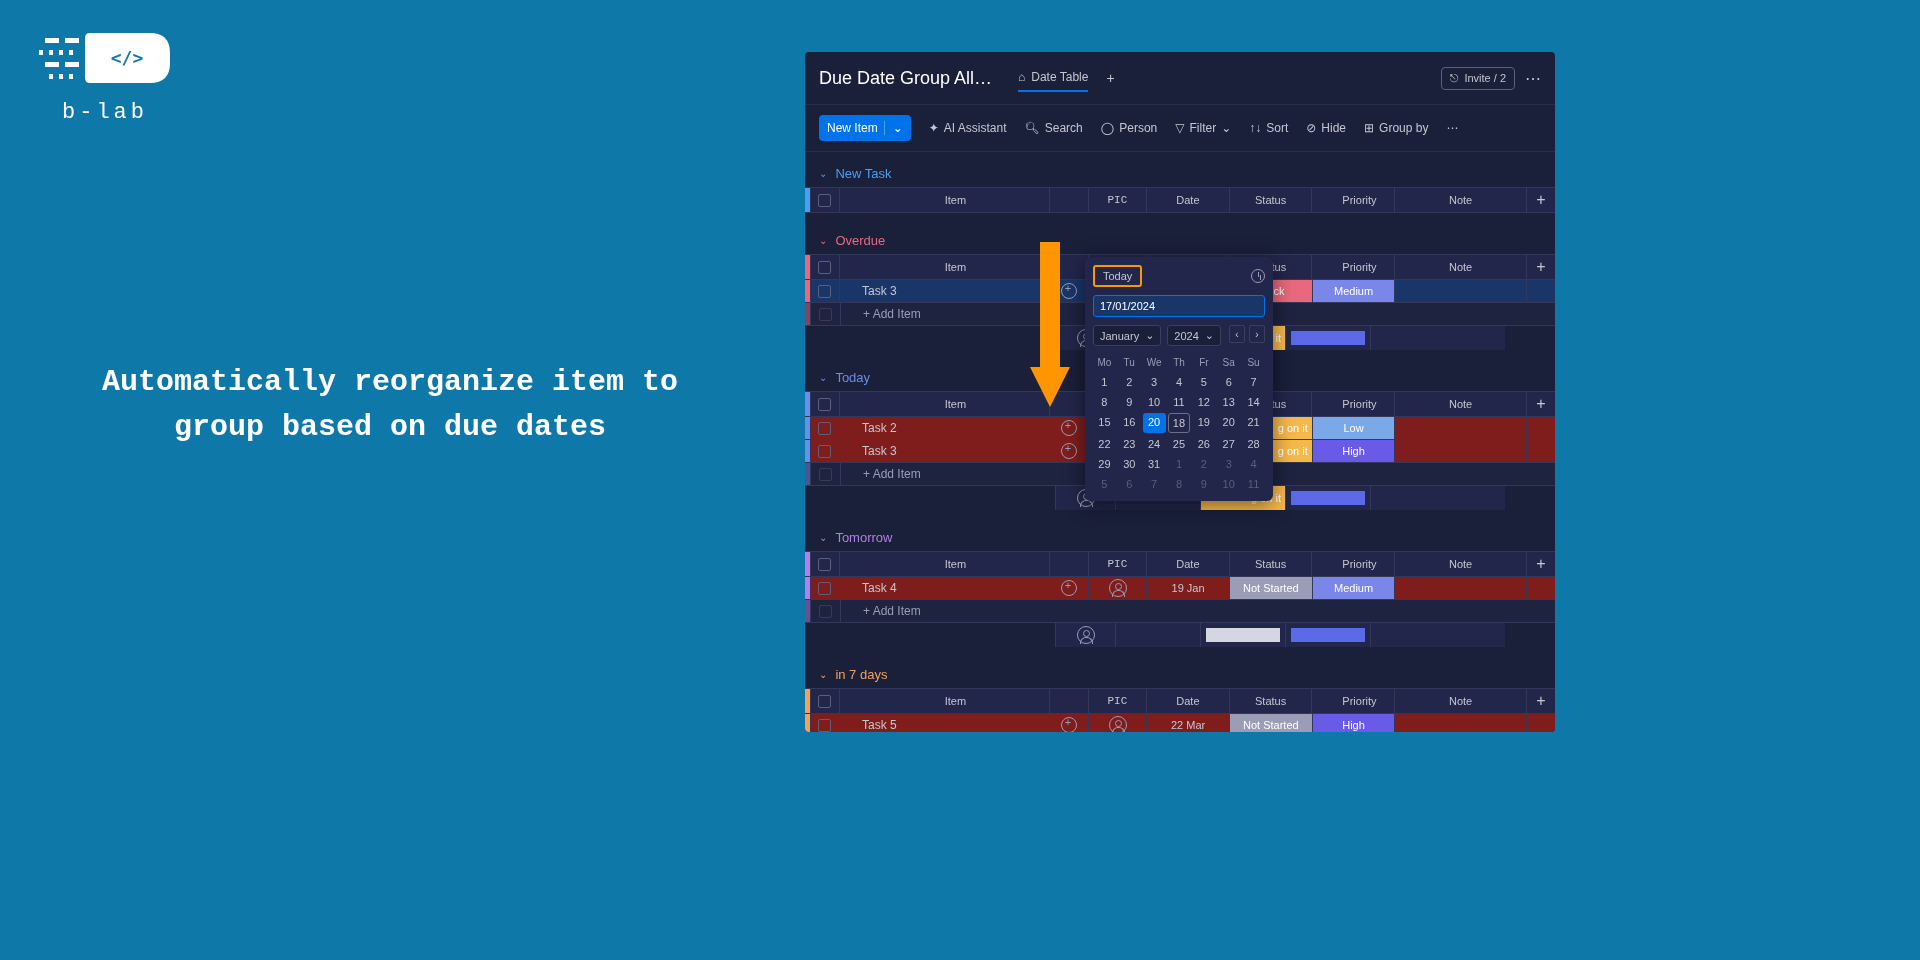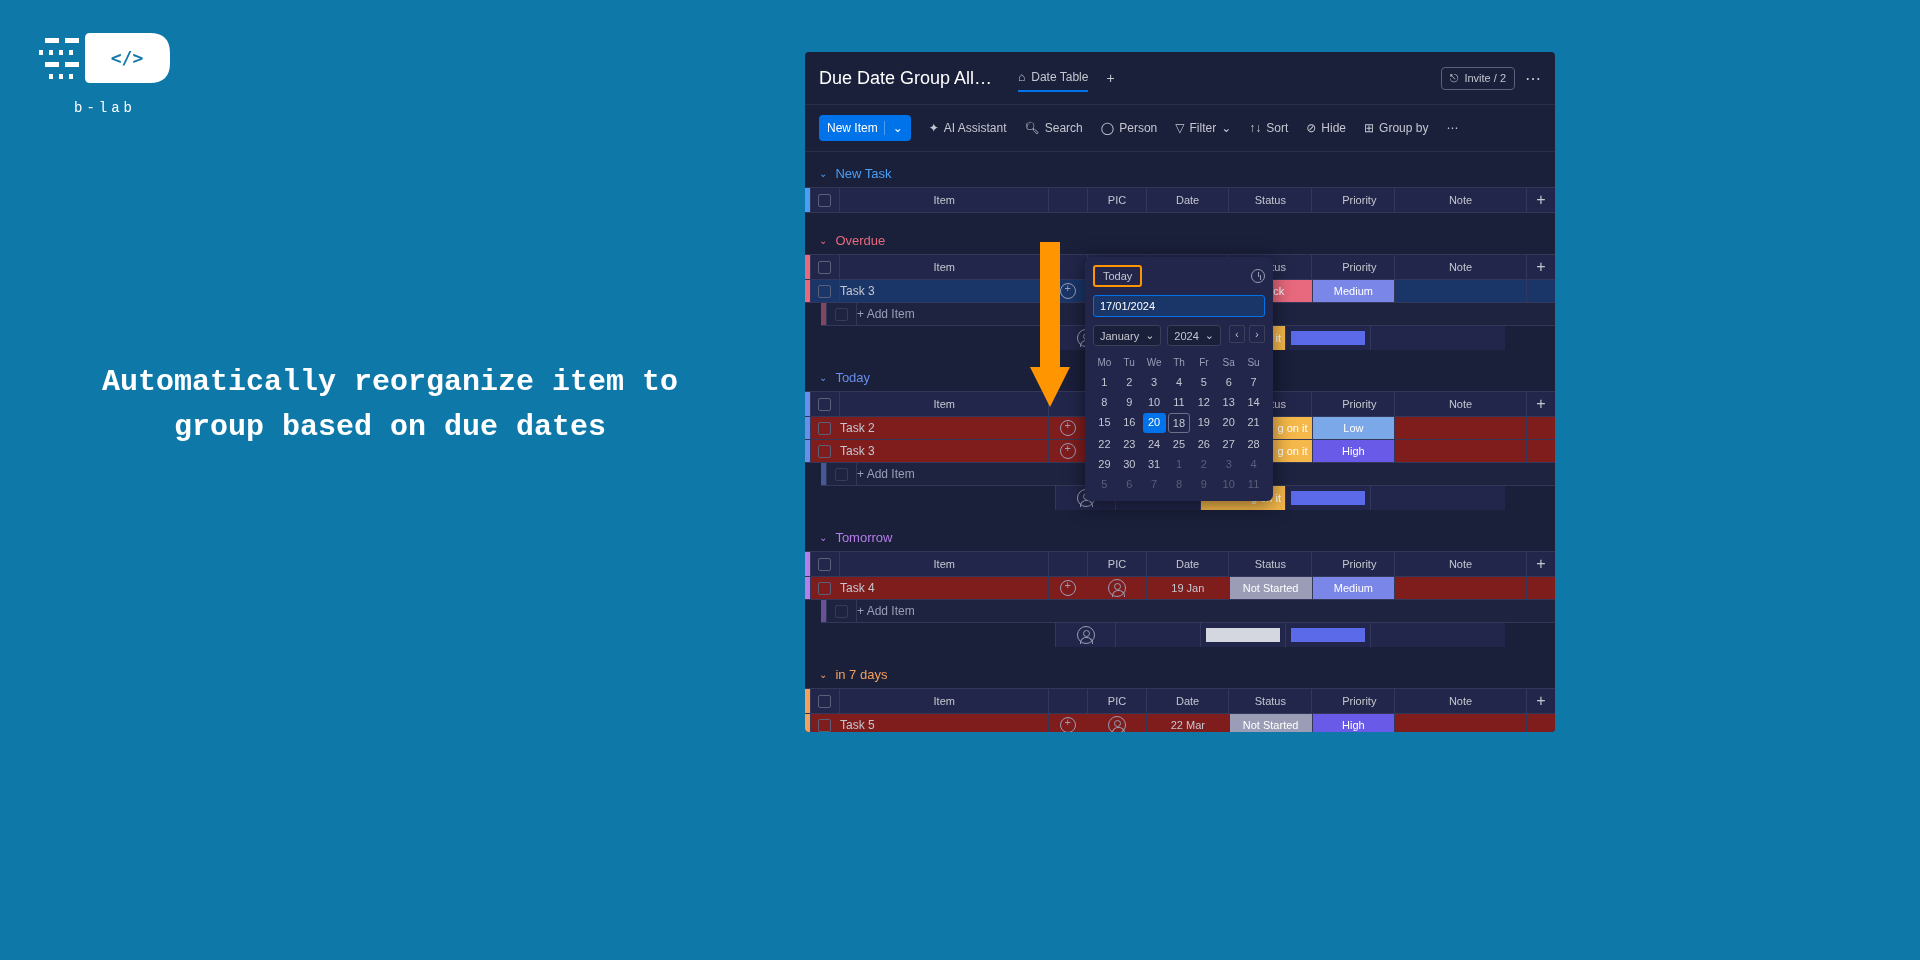--- a/index.html
+++ b/index.html
@@ -1,19 +1,19 @@
 <!DOCTYPE html>
 <html><head>
 <meta charset="utf-8">
 <style>
 * { margin: 0; padding: 0; box-sizing: border-box; }
 body { width: 1920px; height: 960px; background: #0e78a9; font-family: -apple-system, BlinkMacSystemFont, 'Segoe UI', Arial, sans-serif; overflow: hidden; position: relative; }
 .logo-area { position: absolute; left: 35px; top: 28px; }
 .logo-mark { width: 140px; height: 60px; position: relative; }
-.logo-text { color: #fff; font-family: 'Courier New', monospace; font-size: 14px; letter-spacing: 4px; margin-top: 8px; text-align: center; }
+.logo-text { color: #fff; font-family: 'Courier New', monospace; font-size: 22px; letter-spacing: 4px; margin-top: 8px; text-align: center; }
 .tagline { position: absolute; left: 80px; top: 360px; width: 620px; color: #fff; font-family: 'Courier New', monospace; font-size: 30px; font-weight: bold; line-height: 1.5; text-align: center; }
 .app { position: absolute; left: 805px; top: 52px; width: 750px; height: 680px; background: #1a1f3a; border-radius: 4px; overflow: hidden; color: #c5c7d0; font-size: 12px; }
 .app-header { display: flex; align-items: center; padding: 12px 14px; border-bottom: 1px solid #2a2f4a; }
 .board-title { color: #fff; font-size: 18px; font-weight: 500; max-width: 175px; white-space: nowrap; overflow: hidden; text-overflow: ellipsis; }
 .board-title::after { content: '...'; }
 .tab { display: flex; align-items: center; gap: 6px; margin-left: 24px; padding: 6px 0; border-bottom: 2px solid #0073ea; font-size: 12px; }
 .plus-tab { margin-left: 18px; color: #c5c7d0; cursor: pointer; font-size: 14px; }
 .header-right { margin-left: auto; display: flex; align-items: center; gap: 10px; }
 .invite-btn { border: 1px solid #5a5f7a; border-radius: 4px; padding: 4px 8px; font-size: 11px; display: flex; align-items: center; gap: 6px; }
 .dots-menu { font-size: 16px; cursor: pointer; }
@@ -22,38 +22,38 @@
 .new-item-btn .chev { border-left: 1px solid rgba(255,255,255,0.3); padding-left: 8px; }
 .toolbar-item { display: flex; align-items: center; gap: 5px; font-size: 12px; cursor: pointer; }
 .groups { padding: 8px 0; overflow: hidden; }
 .group { margin-bottom: 14px; }
 .group-header { display: flex; align-items: center; gap: 8px; padding: 6px 14px; font-weight: 500; font-size: 13px; }
 .chev-down { font-size: 10px; }
 .columns { display: flex; height: 26px; background: #22264a; border-top: 1px solid #33385a; border-bottom: 1px solid #33385a; }
 .group-bar { width: 5px; }
 .cell { display: flex; align-items: center; justify-content: center; font-size: 11px; border-left: 1px solid #33385a; }
 .cell-check { width: 30px; }
-.cell-item { width: 215px; justify-content: flex-start; }
-.cell-pic { width: 60px; }
+.cell-item { width: 215px; justify-content: flex-start; padding-left: 22px; }
+.cell-pic { width: 60px; font-family: Liberation Mono, monospace; }
 .cell-date { width: 85px; }
 .cell-status { width: 85px; }
 .cell-priority { width: 85px; padding-left: 12px; }
 .cell-note { width: 135px; }
 .cell-add { width: 30px; font-size: 16px; }
 .row { display: flex; height: 23px; background: #7f1d1d; border-bottom: 1px solid #33385a; }
 .row.selected { background: #1a3568; }
 .row .cell-item { font-size: 12px; }
 .checkbox { width: 13px; height: 13px; border: 1px solid #5a5f7a; border-radius: 2px; }
 .msg-icon { width: 16px; height: 16px; border: 1.3px solid #9a9db5; border-radius: 50%; position: relative; }
 .msg-icon::after { content: '+'; position: absolute; left: 3px; top: -2px; font-size: 11px; color: #9a9db5; }
 .avatar-icon { width: 18px; height: 18px; border: 1.3px solid #9a9db5; border-radius: 50%; position: relative; }
 .avatar-icon::before { content: ''; position: absolute; left: 5px; top: 2.5px; width: 5px; height: 5px; border: 1.3px solid #9a9db5; border-radius: 50%; }
 .avatar-icon::after { content: ''; position: absolute; left: 2.5px; bottom: -1px; width: 11px; height: 6px; border: 1.3px solid #9a9db5; border-bottom: none; border-radius: 6px 6px 0 0; }
 .status-pill { width: 100%; height: 100%; display: flex; align-items: center; justify-content: center; color: #fff; font-size: 11px; }
-.add-item-row { display: flex; height: 23px; background: #1e2340; border-bottom: 1px solid #33385a; margin-left: 16px; }
+.add-item-row { display: flex; height: 23px; background: #1e2340; border-bottom: 1px solid #33385a; }
 .add-item-row .cell-item { color: #9a9db5; font-size: 12px; }
 .sum-row { display: flex; height: 24px; margin-left: 250px; }
 .sum-cell { height: 24px; border-left: 1px solid #33385a; background: #22264a; }
 .arrow { position: absolute; left: 225px; top: 190px; width: 40px; height: 165px; z-index: 10; }
 .arrow-shaft { width: 20px; height: 125px; background: #ff9500; margin: 0 auto; }
 .arrow-head { width: 0; height: 0; border-left: 20px solid transparent; border-right: 20px solid transparent; border-top: 40px solid #ff9500; }
 .datepicker { position: absolute; left: 280px; top: 205px; width: 188px; background: #22264a; border-radius: 6px; box-shadow: 0 4px 20px rgba(0,0,0,0.5); z-index: 20; padding: 8px; font-size: 11px; }
 .dp-top { display: flex; justify-content: space-between; align-items: center; margin-bottom: 8px; }
 .today-btn { border: 2px solid #ff9500; padding: 3px 8px; border-radius: 3px; font-size: 11px; }
 .clock-icon { width: 14px; height: 14px; border: 1.3px solid #9a9db5; border-radius: 50%; position: relative; }

